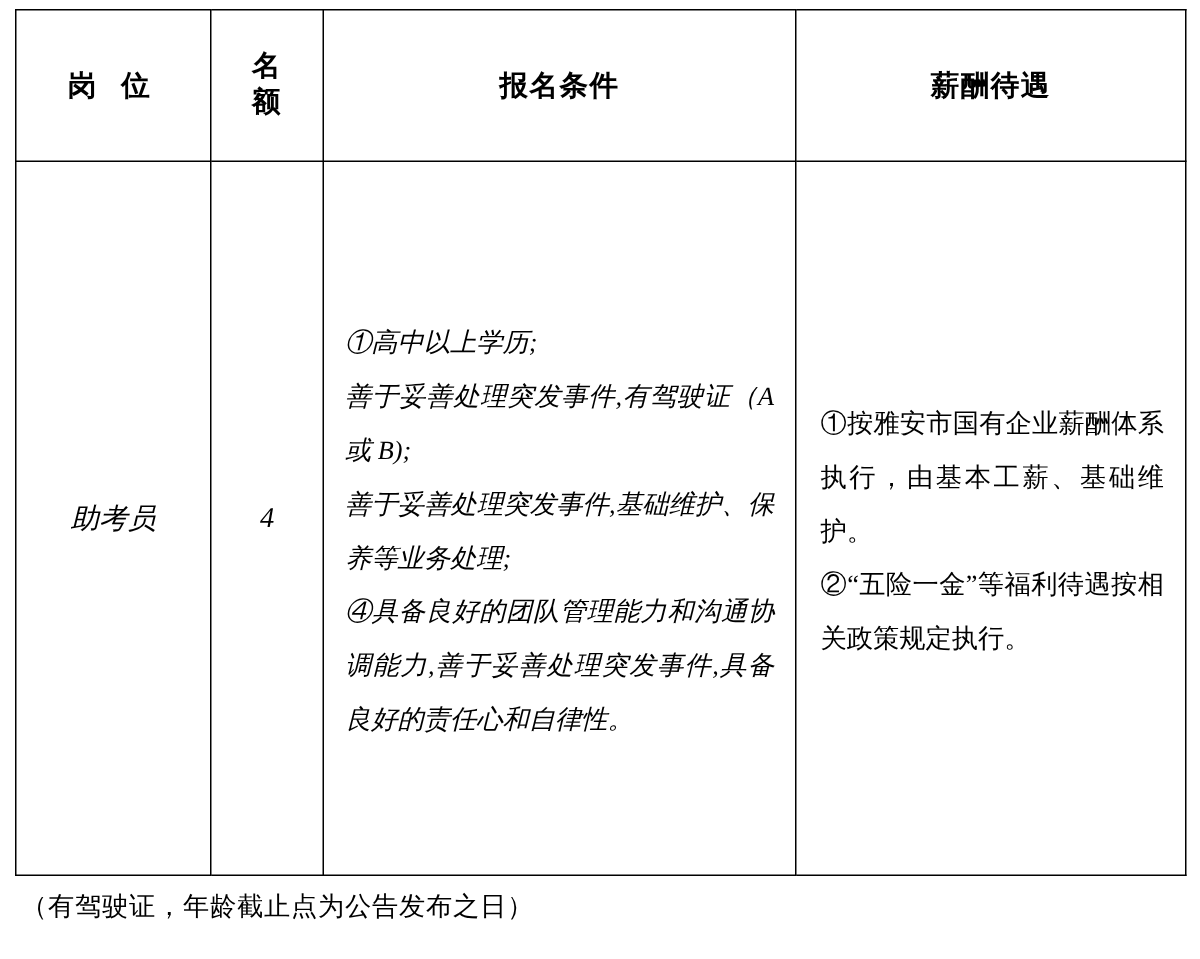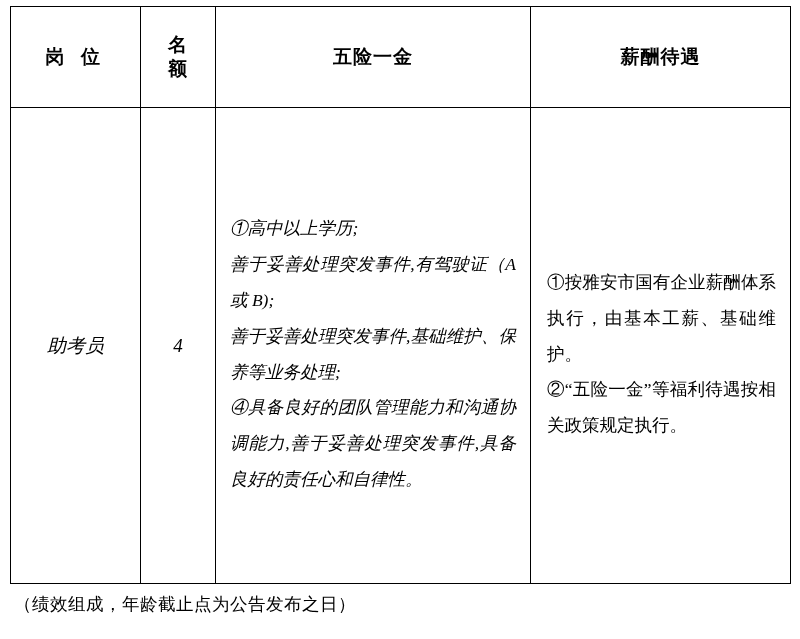--- a/index.html
+++ b/index.html
@@ -108,21 +108,21 @@
     <thead>
       <tr>
         <th>
           <span class="hdr-post">岗  位</span>
         </th>
         <th>
           <span class="hdr-quota-inner">名</span>
           <span class="hdr-quota-inner">额</span>
         </th>
         <th>
-          <span>五险一金</span>
+          <span>报名条件</span>
         </th>
         <th>
           <span>薪酬待遇</span>
         </th>
       </tr>
     </thead>
     <tbody>
       <tr>
         <td class="cell-post">助考员</td>
         <td class="cell-quota">4</td>
@@ -137,15 +137,15 @@
         <td class="cell-body">
           <div class="salary-inner">
             <p>①按雅安市国有企业薪酬体系执行，由基本工薪、基础维护。</p>
             <p>②“五险一金”等福利待遇按相关政策规定执行。</p>
           </div>
         </td>
       </tr>
     </tbody>
   </table>
 
-  <div class="footnote">（绩效组成，年龄截止点为公告发布之日）</div>
+  <div class="footnote">（有驾驶证，年龄截止点为公告发布之日）</div>
 
 </div>
 
 </body></html>

